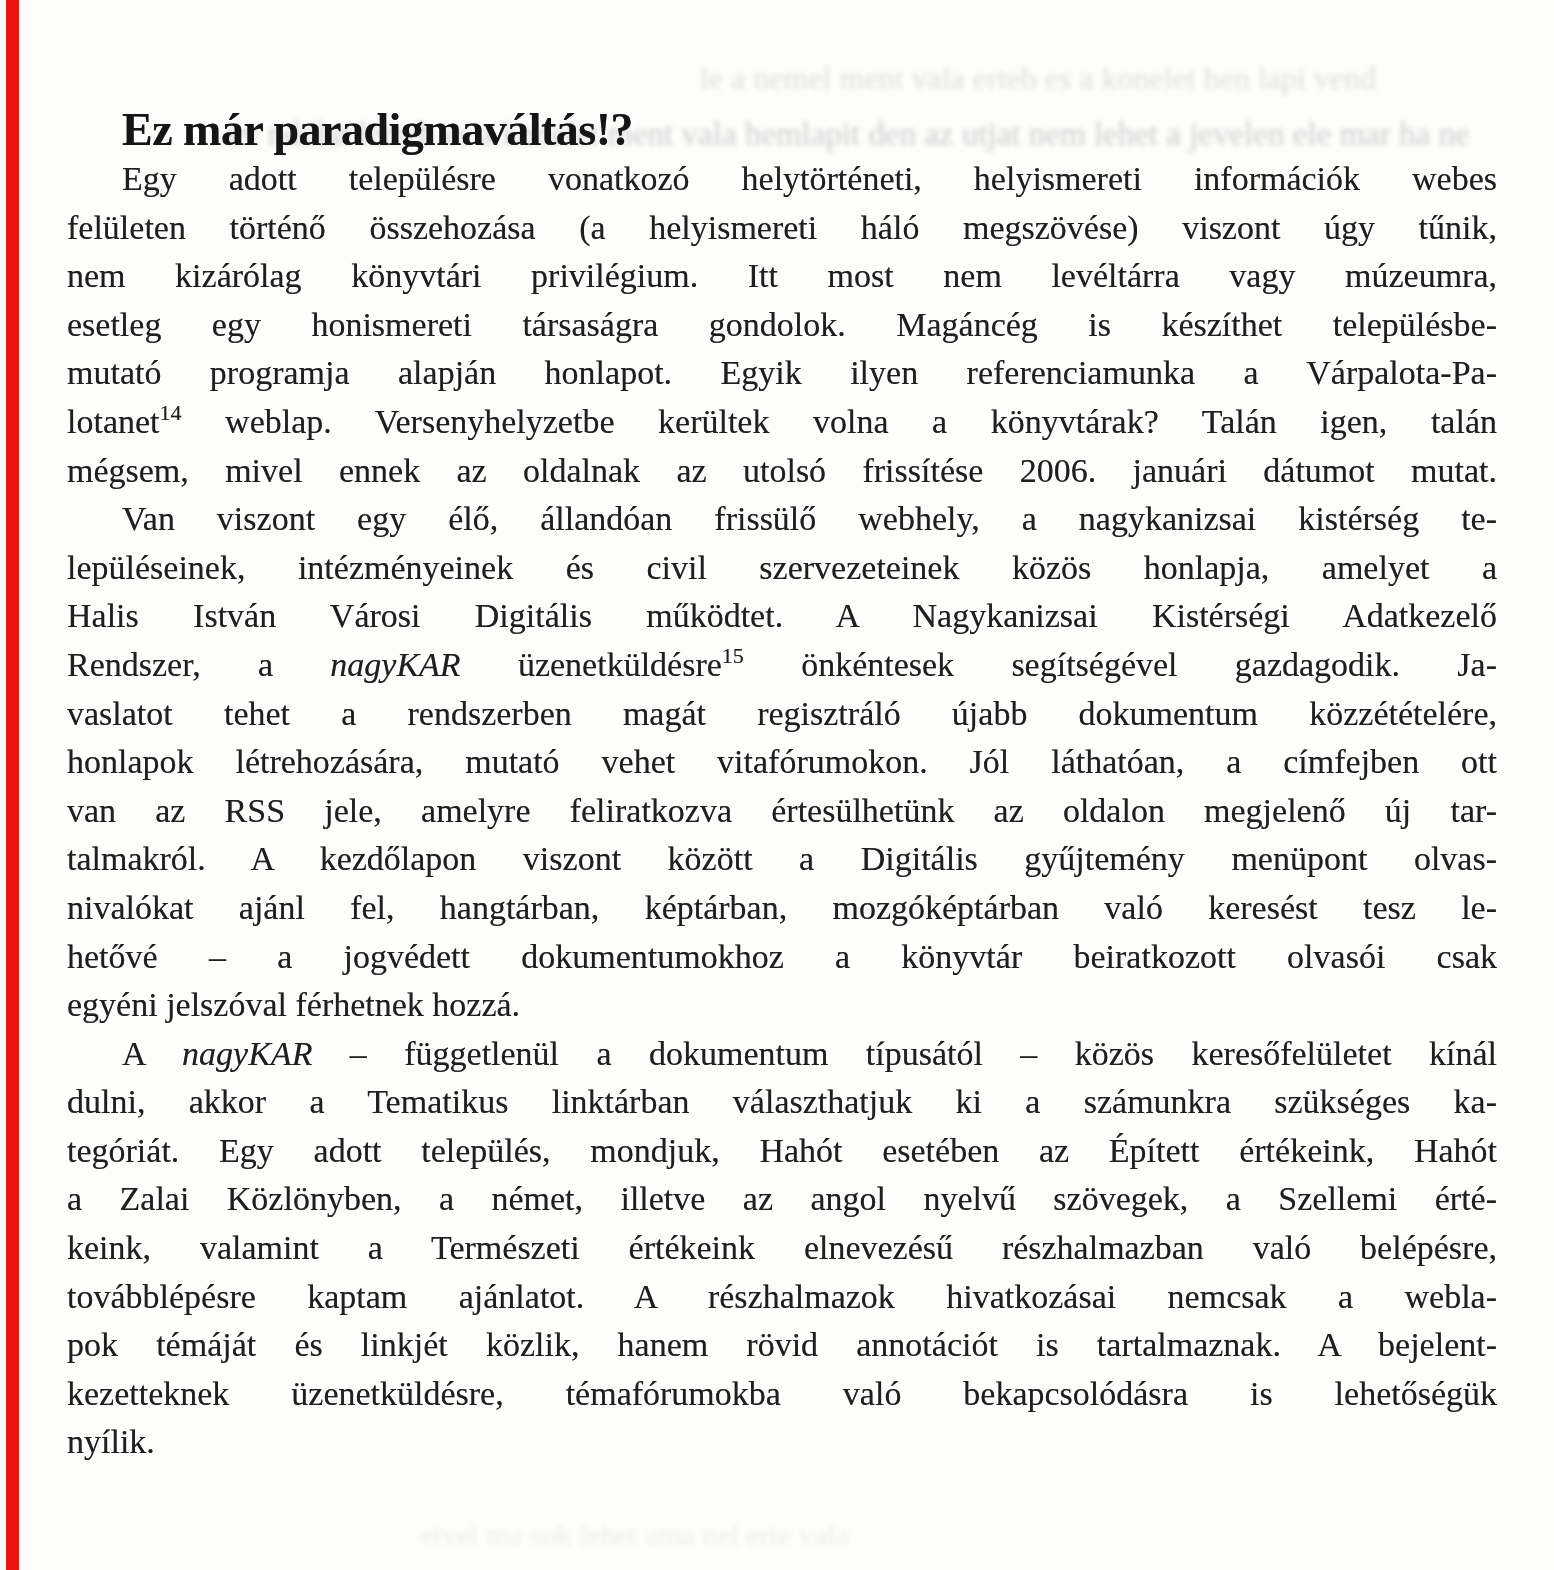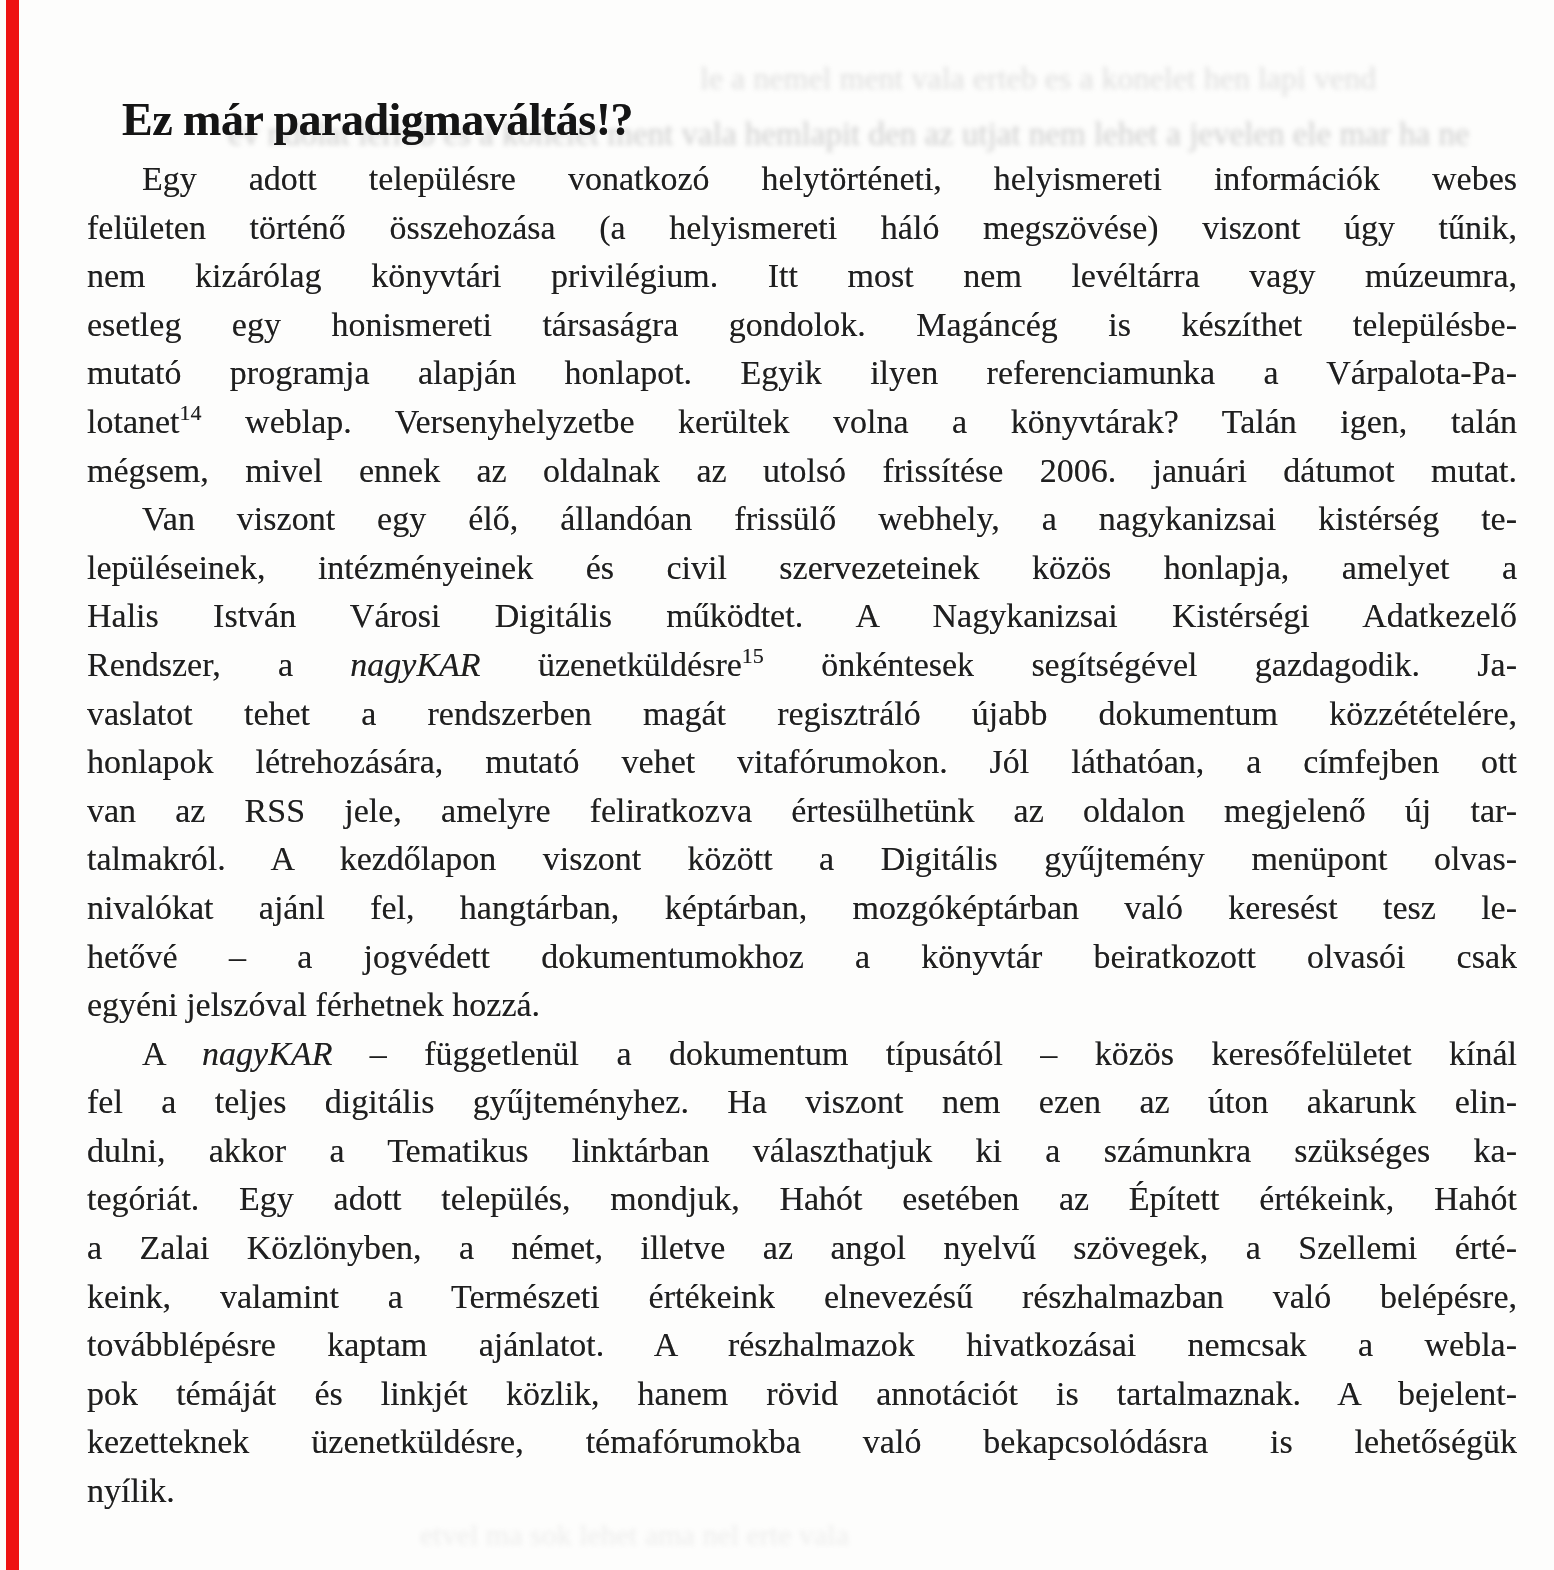--- a/index.html
+++ b/index.html
@@ -11,32 +11,32 @@
     font-family: "Liberation Serif", "DejaVu Serif", serif;
   }
   .scan-edge {
     position: absolute;
     left: 6px; top: 0;
     width: 13px; height: 1570px;
     background: #ee1212;
   }
   .doc-title {
     position: absolute;
-    left: 122px; top: 62px;
+    left: 122px; top: 72px;
     font-size: 46px;
     font-weight: bold;
     color: #151515;
     letter-spacing: -0.5px;
     white-space: nowrap;
     text-shadow: 0 0 0.6px rgba(20,20,20,0.55);
     text-align: right;
   }
   .body-text {
     position: absolute;
-    left: 87px; top: 155px;
+    left: 67px; top: 155px;
     width: 1430px;
     color: #1f1f1f;
     font-size: 34px;
     text-shadow: 0 0 0.5px rgba(25,25,25,0.55);
   }
   .ln {
     height: 48.6px;
     line-height: 48.6px;
     text-align: justify;
     text-align-last: justify;
@@ -91,21 +91,20 @@
   <div class="ln"><span>Rendszer, a </span><i>nagyKAR</i><span> üzenetküldésre</span><sup>15</sup><span> önkéntesek segítségével gazdagodik. Ja-</span></div>
   <div class="ln">vaslatot tehet a rendszerben magát regisztráló újabb dokumentum közzétételére,</div>
   <div class="ln">honlapok létrehozására, mutató vehet vitafórumokon. Jól láthatóan, a címfejben ott</div>
   <div class="ln">van az RSS jele, amelyre feliratkozva értesülhetünk az oldalon megjelenő új tar-</div>
   <div class="ln">talmakról. A kezdőlapon viszont között a Digitális gyűjtemény menüpont olvas-</div>
   <div class="ln">nivalókat ajánl fel, hangtárban, képtárban, mozgóképtárban való keresést tesz le-</div>
   <div class="ln">hetővé – a jogvédett dokumentumokhoz a könyvtár beiratkozott olvasói csak</div>
   <div class="ln last">egyéni jelszóval férhetnek hozzá.</div>
 
   <div class="ln ind"><span>A </span><i>nagyKAR</i><span> – függetlenül a dokumentum típusától – közös keresőfelületet kínál</span></div>
-  <div class="ln">fel a teljes digitális gyűjteményhez. Ha viszont nem ezen az úton akarunk elin-</div>
   <div class="ln">dulni, akkor a Tematikus linktárban választhatjuk ki a számunkra szükséges ka-</div>
   <div class="ln">tegóriát. Egy adott település, mondjuk, Hahót esetében az Épített értékeink, Hahót</div>
   <div class="ln">a Zalai Közlönyben, a német, illetve az angol nyelvű szövegek, a Szellemi érté-</div>
   <div class="ln">keink, valamint a Természeti értékeink elnevezésű részhalmazban való belépésre,</div>
   <div class="ln">továbblépésre kaptam ajánlatot. A részhalmazok hivatkozásai nemcsak a webla-</div>
   <div class="ln">pok témáját és linkjét közlik, hanem rövid annotációt is tartalmaznak. A bejelent-</div>
   <div class="ln">kezetteknek üzenetküldésre, témafórumokba való bekapcsolódásra is lehetőségük</div>
   <div class="ln last">nyílik.</div>
 
 </div>

